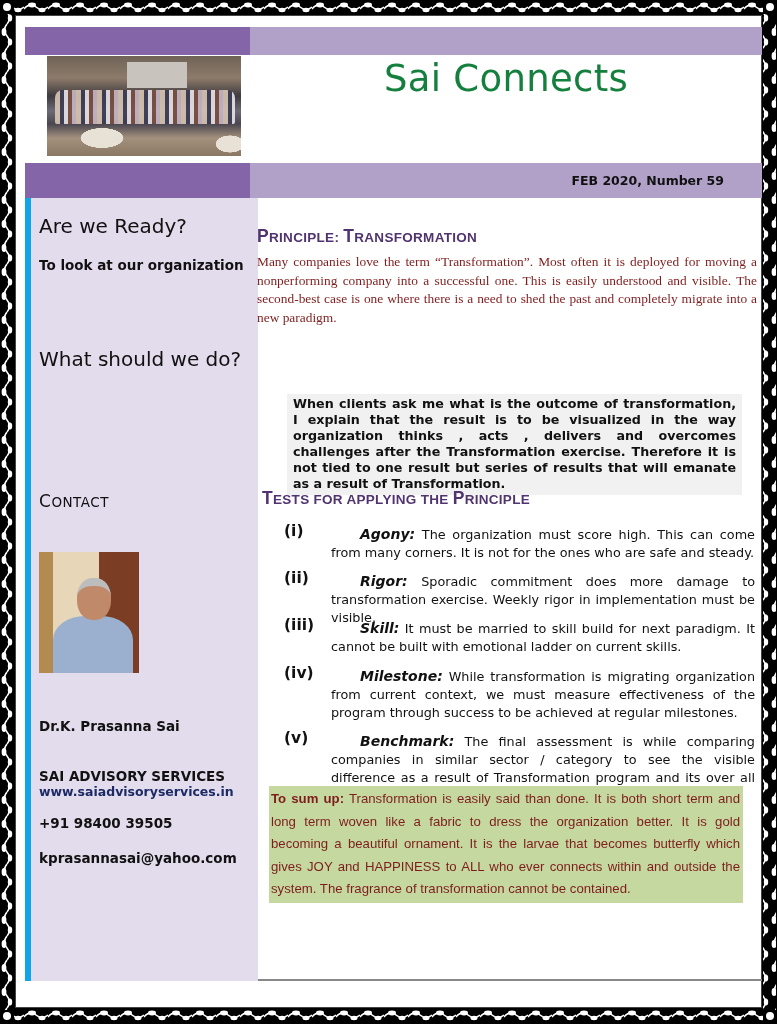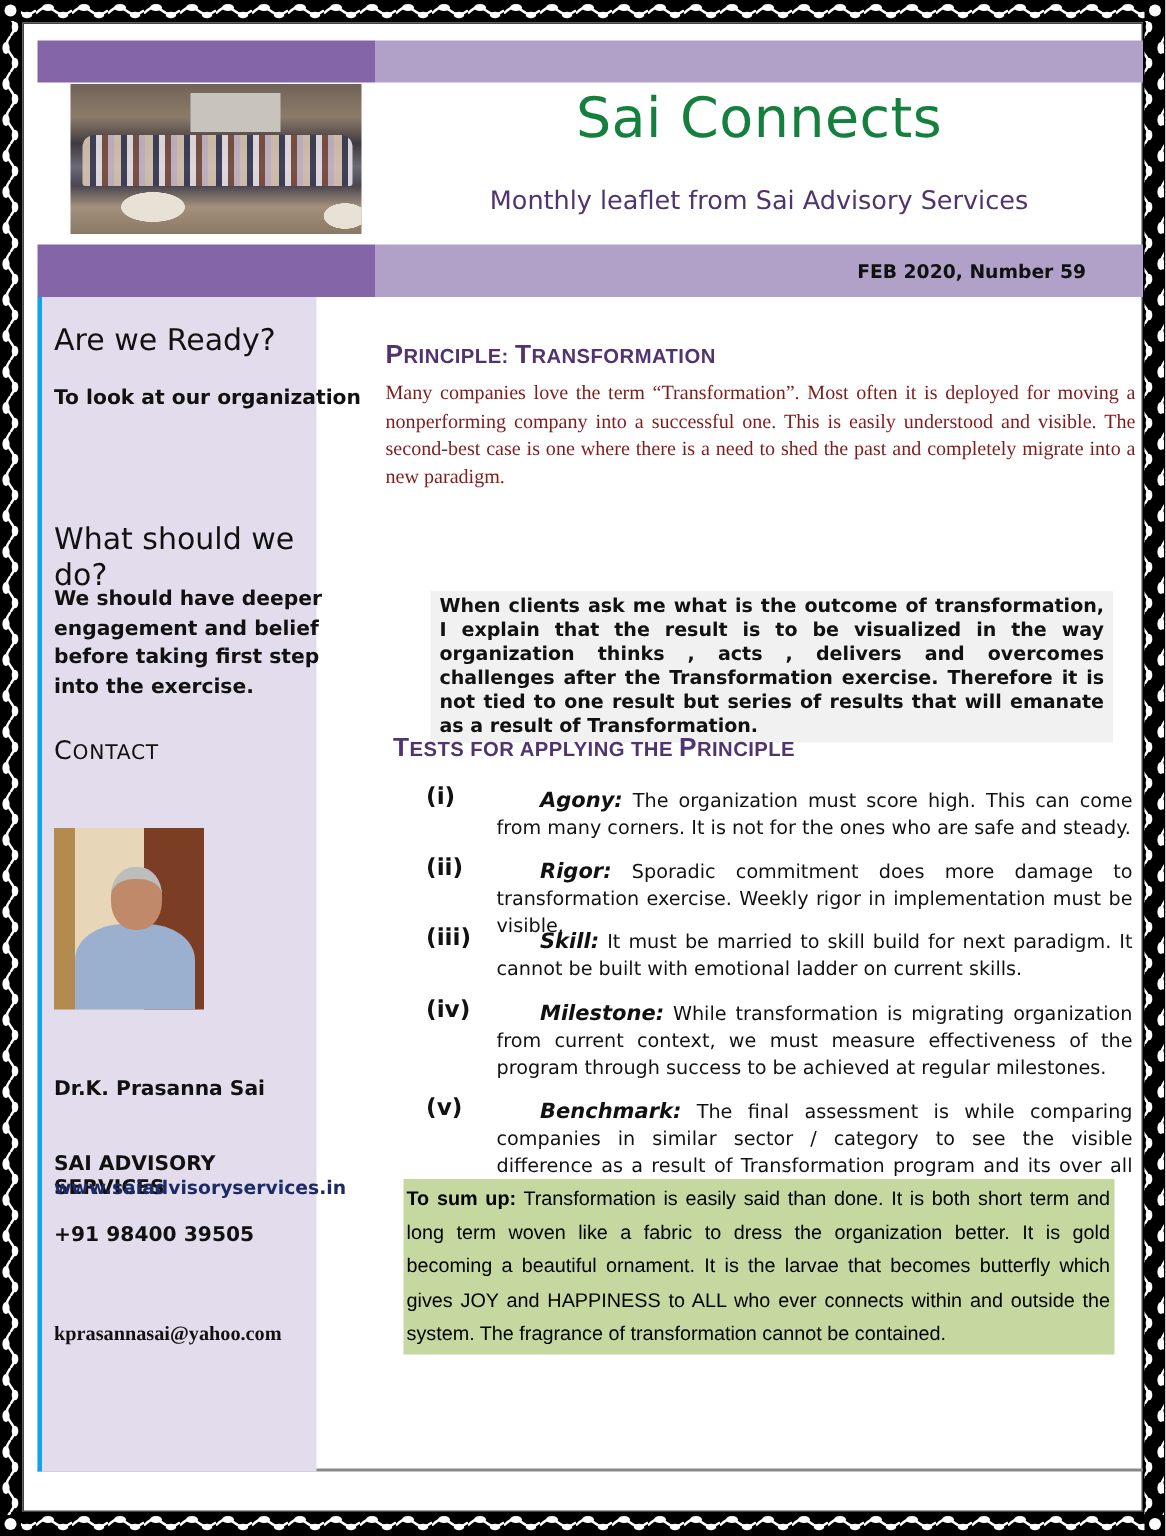--- a/index.html
+++ b/index.html
@@ -54,22 +54,22 @@
   .subtitle {
     position: absolute; left: 225px; top: 97px; width: 512px; text-align: center;
     font-size: 17px; color: #51336f;
   }
   .issue {
     position: absolute; right: 38px; top: 146px; font-weight: bold; font-size: 12.5px; color: #111;
   }
 
   
   .sidebar {
-    position: absolute; left: 0; top: 171px; width: 186px; height: 783px;
-    background: #e2dcec; border-left: 3px solid #0ea5e9;
+    position: absolute; left: 0; top: 171px; width: 233px; height: 783px;
+    background: #e2dcec; border-left: 6px solid #0ea5e9;
   }
   .side-h { font-size: 20px; color: #111; font-weight: normal; position: absolute; left: 8px; }
   .side-b { font-size: 13.5px; font-weight: bold; position: absolute; left: 8px; width: 212px; color: #111; }
   .contact-h { position: absolute; left: 8px; top: 293px; font-size: 17px; letter-spacing: .5px; }
   .contact-h .sm { font-size: 13.5px; }
   .portrait {
     position: absolute; left: 8px; top: 354px; width: 100px; height: 121px; overflow: hidden;
     background: linear-gradient(90deg, #b38a50 0 14%, #e7d6b8 14% 60%, #7b3e25 60% 100%);
   }
   .portrait .head {
@@ -106,21 +106,21 @@
     position: absolute; left: 27px; top: -3px; font-weight: bold; font-size: 15.5px;
   }
   .test .txt {
     position: absolute; left: 74px; width: 424px; font-size: 12.8px; line-height: 18px; text-align: justify;
   }
   .test .term { font-weight: bold; font-style: italic; font-size: 14px; margin-left: 29px; }
 
   .sumup {
     position: absolute; left: 12px; top: 588px; width: 474px; background: #c4d8a0;
     padding: 2px 3px 2px 2px; font-family: "Liberation Sans", sans-serif; font-size: 13.2px;
-    line-height: 22.5px; text-align: justify; color: #000000;
+    line-height: 22.5px; text-align: justify; color: #7f1d1d;
   }
   .sumup b { font-weight: bold; }
 </style>
 </head>
 <body>
 
 <div class="border-frame">
   <svg width="777" height="1024">
     <defs>
       <pattern id="vineH" width="24" height="14" patternUnits="userSpaceOnUse">
@@ -149,45 +149,43 @@
 <div class="page">
   <div class="band-left band-top-l"></div>
   <div class="band-right band-top-r"></div>
 
   <div class="header-photo">
     <div class="screen"></div>
     <div class="crowd"></div>
   </div>
 
   <div class="title">Sai Connects</div>
-  <div class="subtitle">Monthly leaflet from Sai Advisory Services</div>
 
   <div class="band-left band-bot-l"></div>
   <div class="band-right band-bot-r"></div>
   <div class="issue">FEB 2020, Number 59</div>
 
   <div class="sidebar">
     <div class="side-h" style="top:16px;">Are we Ready?</div>
     <div class="side-b" style="top:59px;">To look at our organization</div>
 
     <div class="side-h" style="top:149px;">What should we do?</div>
-    <div class="side-b" style="top:192px; line-height:19.5px; width:190px;">We should have deeper engagement and belief before taking first step into the exercise.</div>
 
     <div class="contact-h"><span>C</span><span class="sm">ONTACT</span></div>
 
     <div class="portrait">
       <div class="body"></div>
       <div class="head"></div>
     </div>
 
     <div class="contact-line" style="top:520px;">Dr.K. Prasanna Sai</div>
     <div class="contact-line" style="top:553px;margin-top:17px;">SAI ADVISORY SERVICES</div>
     <div class="contact-line link" style="top:586px;">www.saiadvisoryservices.in</div>
     <div class="contact-line" style="top:617px;">+91 98400 39505</div>
-    <div class="contact-line" style="top:683px;font-family:Liberation Serif, serif;">kprasannasai@yahoo.com</div>
+    <div class="contact-line" style="top:652px;">kprasannasai@yahoo.com</div>
   </div>
 
   <div class="main">
     <div class="sec-h" style="left:0; top:28px;">
       <span class="big">P</span><span>RINCIPLE: </span><span class="big">T</span><span>RANSFORMATION</span>
     </div>
 
     <div class="para">Many companies love the term “Transformation”. Most often it is deployed for moving a nonperforming company into a successful one. This is easily understood and visible. The second-best case is one where there is a need to shed the past and completely migrate into a new paradigm.</div>
 
     <div class="quote">When clients ask me what is the outcome of transformation,  I explain that the result is to be visualized in the way organization thinks , acts , delivers and overcomes challenges after the Transformation exercise. Therefore it is not tied to one result but series of results that will emanate as a result of Transformation.</div>

